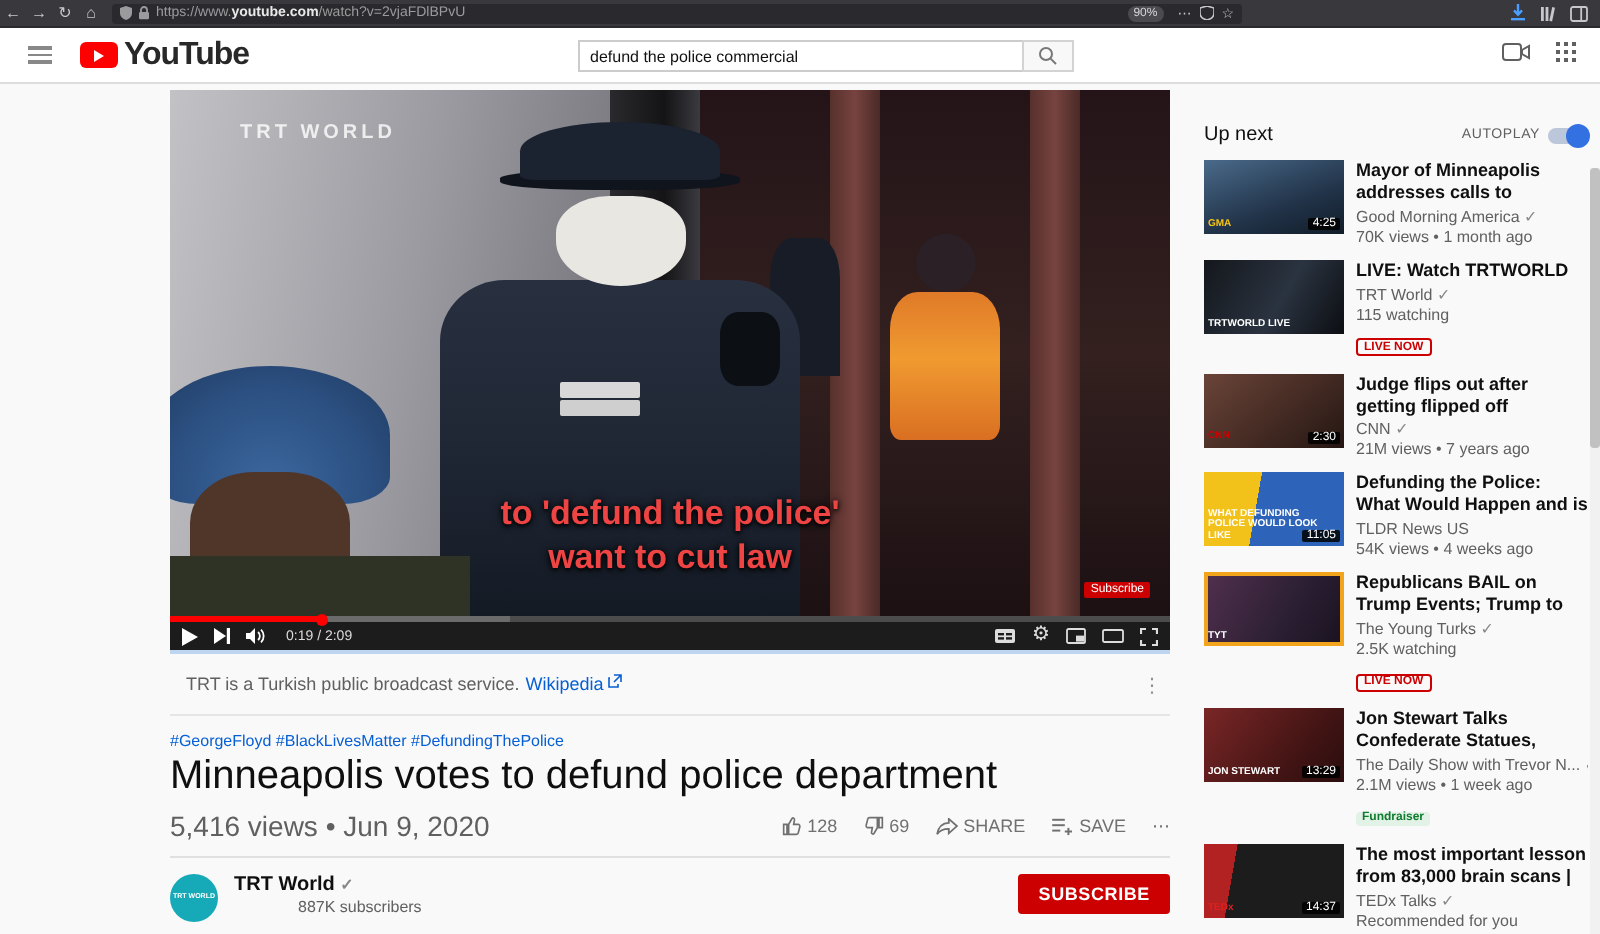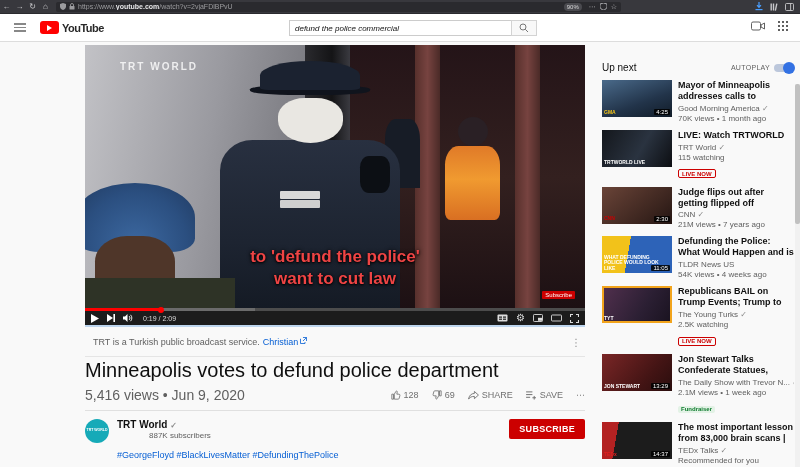--- a/index.html
+++ b/index.html
@@ -25,24 +25,24 @@
   
   .yt-header { position:absolute; top:14px; left:0; width:800px; height:28px;
     background:#ffffff; border-bottom:1px solid #ddd; display:flex; align-items:center; }
   .hamburger { margin-left:14px; width:12px; cursor:pointer; }
   .hamburger div { height:1.5px; background:#888; margin:2px 0; }
   .yt-logo { display:flex; align-items:center; margin-left:14px; cursor:pointer; }
   .yt-play { width:19px; height:13px; background:#ff0000; border-radius:3px;
     display:flex; align-items:center; justify-content:center; }
   .yt-play:after { content:""; border-left:5px solid #fff; border-top:3px solid transparent;
     border-bottom:3px solid transparent; }
-  .yt-wordmark { font-weight:bold; font-size:11px; color:#282828; letter-spacing:-0.5px; margin-left:3px; }
+  .yt-wordmark { font-weight:bold; font-size:16px; color:#282828; letter-spacing:-0.5px; margin-left:3px; }
   .search-wrap { position:absolute; left:289px; top:6px; display:flex; }
   .search-input { width:222px; height:16px; border:1px solid #ccc; border-right:none;
-    font-size:8px; padding:0 5px; color:#111; outline:none; font-family:"Liberation Sans",sans-serif;font-style:italic; }
+    font-size:8px; padding:0 5px; color:#111; outline:none; font-family:"Liberation Sans",sans-serif; }
   .search-btn { width:26px; height:16px; background:#f8f8f8; border:1px solid #d3d3d3;
     display:flex; align-items:center; justify-content:center; cursor:pointer; }
   .header-icons { position:absolute; right:12px; top:7px; display:flex; gap:13px; }
 
   
   .content { position:absolute; top:42px; left:0; width:800px; height:425px; background:#f9f9f9; }
   .main-col { position:absolute; left:85px; top:3px; width:500px; }
 
   
   .player { position:relative; width:500px; height:282px; background:#000; border-bottom:2px solid #bdd5ee; }
@@ -333,30 +333,31 @@
                     </g>
                   </svg>
               </span>
             </span>
           </div>
         </div>
       </div>
 
       <div class="notice">
         <span class="notice-text">TRT is a Turkish public broadcast service.</span>
-        <span class="notice-link">Christian</span>
+        <span class="notice-link">Wikipedia</span>
         <span class="mini-ico" style="margin-left:2px;">
           <svg width="7" height="7" viewBox="0 0 7 7">
               <path d="M1 2h-0.5v4.5H5V5" fill="none" stroke="#065fd4" stroke-width="0.8"></path>
               <path d="M3 0.5h3.5V4M6.5 0.5L3 4" fill="none" stroke="#065fd4" stroke-width="0.8"></path>
             </svg>
         </span>
         <span class="notice-dots">⋮</span>
       </div>
 
+      <div class="hashtags">#GeorgeFloyd #BlackLivesMatter #DefundingThePolice</div>
       <div class="video-title">Minneapolis votes to defund police department</div>
       <div class="stats-row">
         <span class="views">5,416 views • Jun 9, 2020</span>
         <div class="actions">
           <span class="action">
             <svg width="10" height="10" viewBox="0 0 12 12">
                 <path d="M1 5h2v6H1zM4 11h4.6c.6 0 1.1-.4 1.2-1l.9-3.5C10.9 5.8 10.4 5 9.6 5H7l.5-2.8c.1-.8-.9-1.4-1.5-.7L4 5z" fill="none" stroke="#707070" stroke-width="1"></path>
               </svg>
             <span>128</span>
           </span>

